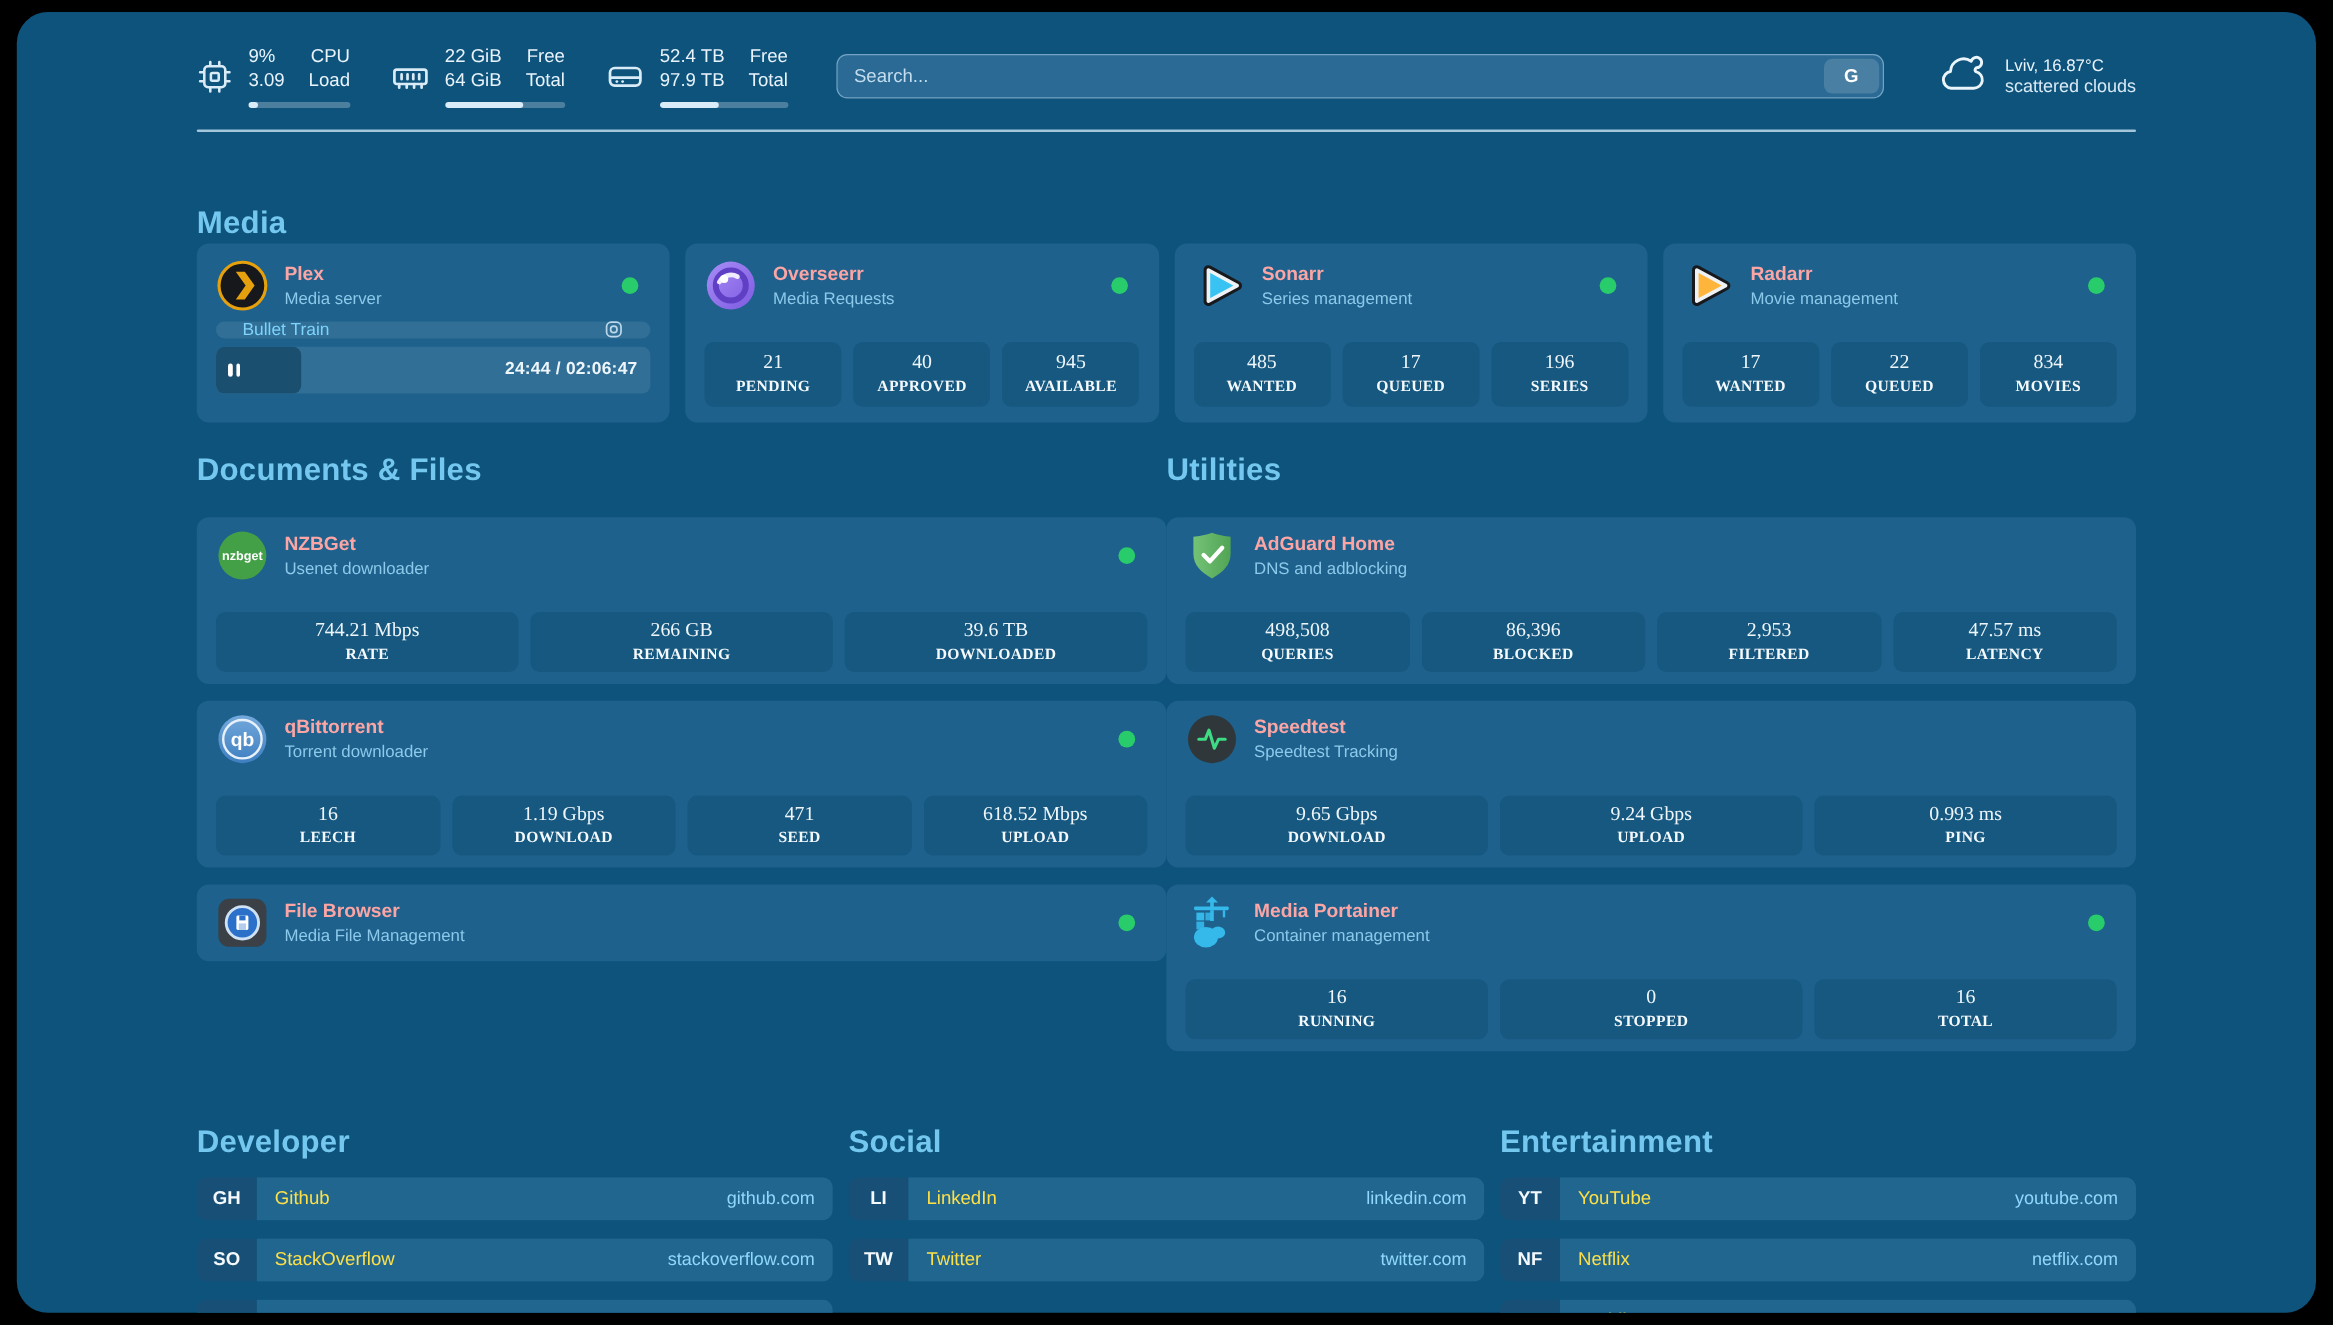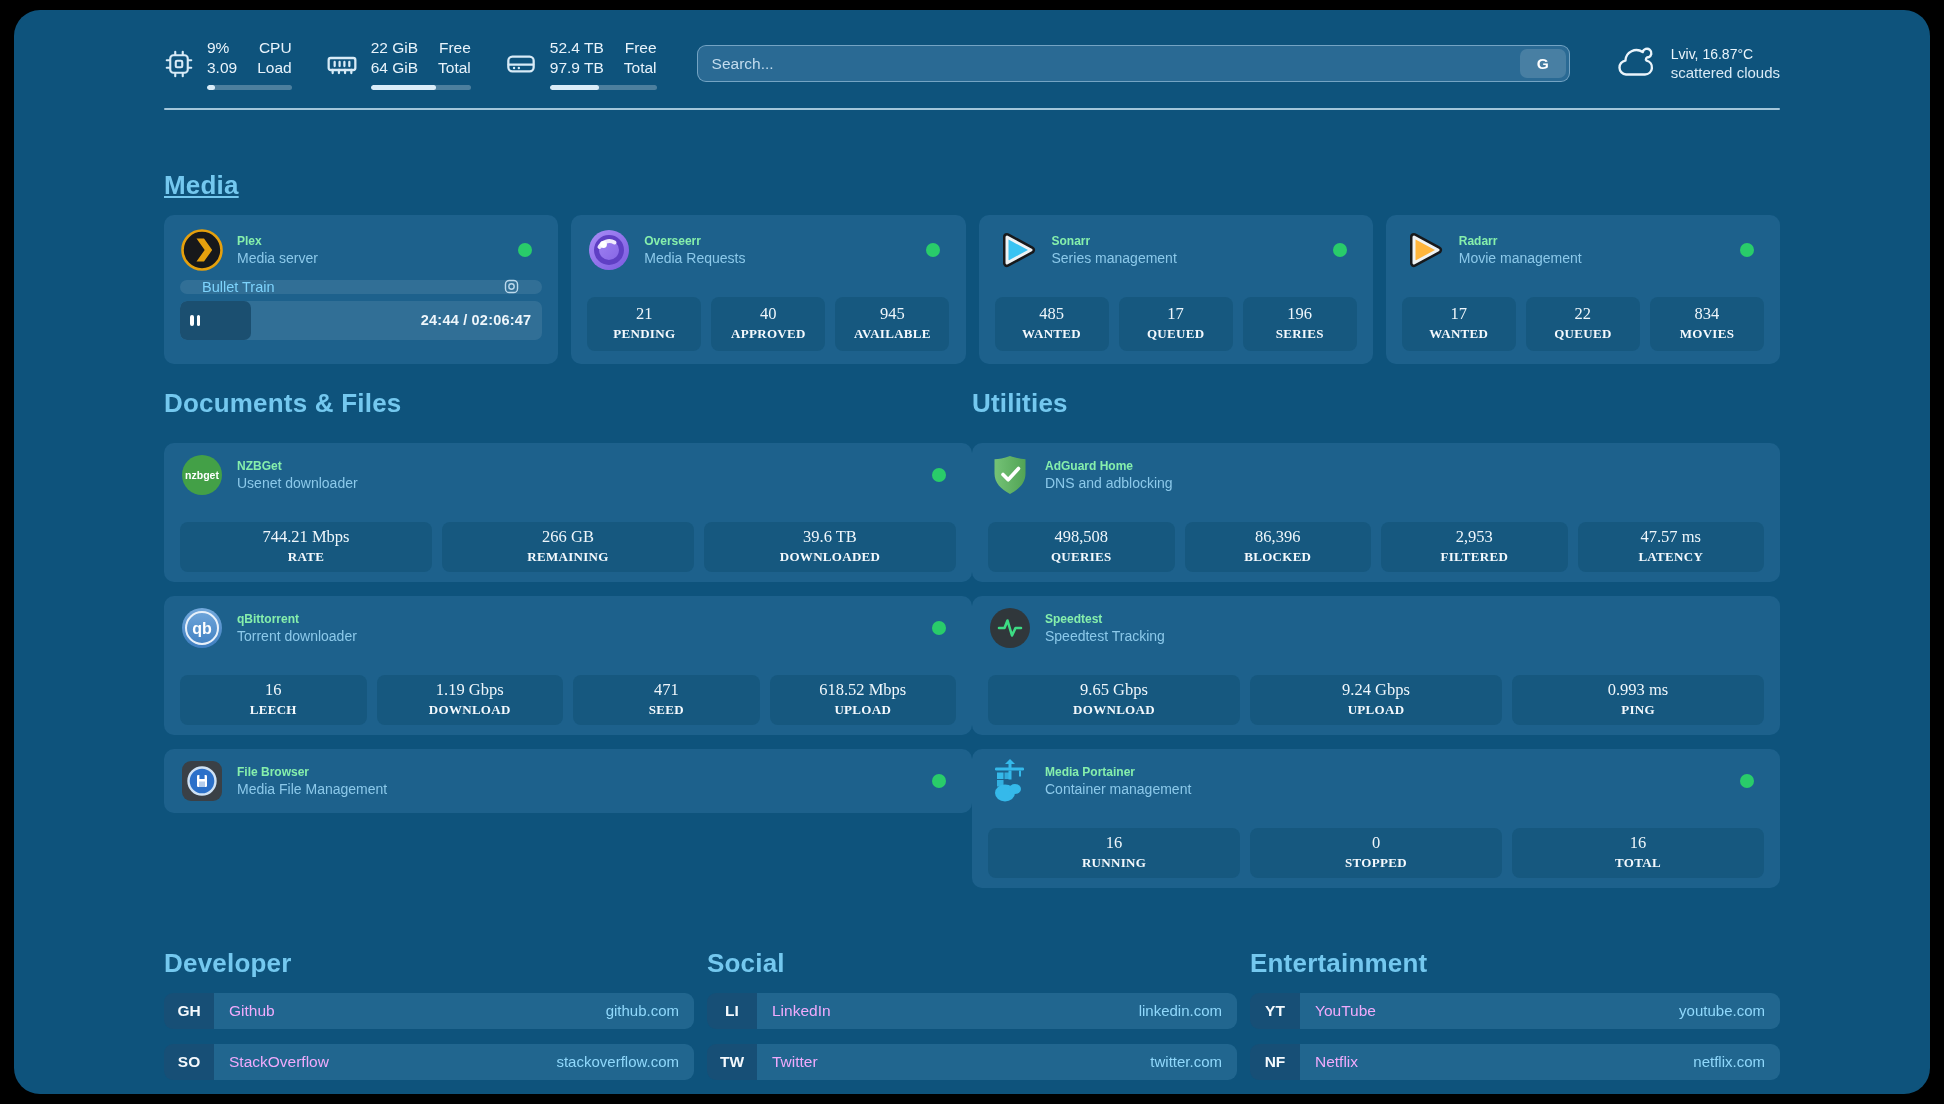--- a/index.html
+++ b/index.html
@@ -29,36 +29,36 @@
            border-radius:7px; color:#fff; font-size:15.5px; font-weight:700; cursor:pointer; font-family:inherit; }
   .weather { display:flex; gap:13px; align-items:center; color:#eaf4fb; }
   .weather-temp { font-size:14px; }
   .weather-cond { font-size:15px; color:#d9eaf6; margin-top:2px; }
 
   .divider { height:2px; background:rgba(214,236,249,.75); margin-top:18px; border-radius:1px; }
 
   
   .sec-title { font-size:26px; font-weight:700; color:#74c8ef; letter-spacing:.2px; }
   .media-sec { margin-top:60px; }
-  .media-sec .sec-title { margin-bottom:14px;text-decoration:underline; }
+  .media-sec .sec-title { margin-bottom:2px; }
   .media-grid { display:grid; grid-template-columns:repeat(4,1fr); gap:13px; align-items:stretch; }
 
   .two-col { display:grid; grid-template-columns:1fr 1fr; margin-top:24px; }
   .two-col .sec-title { margin-bottom:24px; }
   .col { display:flex; flex-direction:column; gap:14px; }
 
   .bottom { display:grid; grid-template-columns:1fr 1fr 1fr; gap:13px; margin-top:60px; }
   .bottom .sec-title { margin-bottom:14px; }
 
   
   .card { background:#1d618c; border-radius:10px; padding:13px 16px; cursor:pointer; }
   .card.compact { padding:10px 16px; }
   .card-head { display:flex; align-items:center; gap:13px; }
   .app-icon { width:44px; height:44px; flex:none; display:flex; align-items:center; justify-content:center; }
-  .card-title { font-size:12px; font-weight:700; color:#86efac; line-height:1.25; }
+  .card-title { font-size:16px; font-weight:700; color:#fca5a5; line-height:1.25; }
   .card-sub { font-size:14px; color:#8cc9ea; margin-top:1px; }
   .status-dot { width:14px; height:14px; border-radius:50%; background:#29cc6a; margin-left:auto; margin-right:10px; flex:none; }
   .tiles { display:flex; gap:10px; margin-top:25px;font-family:Liberation Serif, serif; }
   .tile { flex:1; background:#16587f; border-radius:8px; text-align:center; padding:5px 8px 7px; }
   .media-card .tile { padding:7px 8px 9px; }
   .tile-value { font-size:16.5px; color:#eef6fb; }
   .tile-label { font-size:13px; font-weight:700; color:#f4f9fd; letter-spacing:.3px; margin-top:2px; }
 
   
   .plex-row { margin-top:8px; height:14px; background:rgba(255,255,255,0.09); border-radius:7px;
@@ -72,21 +72,21 @@
   .pause i { width:3.5px; height:11px; background:#fff; border-radius:2px; }
   .plex-time { margin-left:auto; padding-right:11px; font-size:14.5px; font-weight:700;
                color:#eef6fb; letter-spacing:.2px; position:relative; }
 
   
   .bm-rows { display:flex; flex-direction:column; gap:15px; }
   .bm-row { display:flex; height:36px; border-radius:9px; overflow:hidden; cursor:pointer; }
   .bm-abbr { width:50px; flex:none; background:#174f76; color:#f4f9fd; font-weight:700; font-size:15.5px;
              display:flex; align-items:center; justify-content:center; }
   .bm-body { flex:1; background:#21668f; display:flex; align-items:center; padding:0 15px; }
-  .bm-name { font-size:15.5px; color:#f0abfc; }
+  .bm-name { font-size:15.5px; color:#fde047; }
   .bm-url { margin-left:auto; font-size:15px; color:#90d8fb;text-align:right; }
 </style>
 </head>
 <body>
 
 <div class="frame">
 <div class="content">
 
   <header class="topbar">
     <div class="stats">

